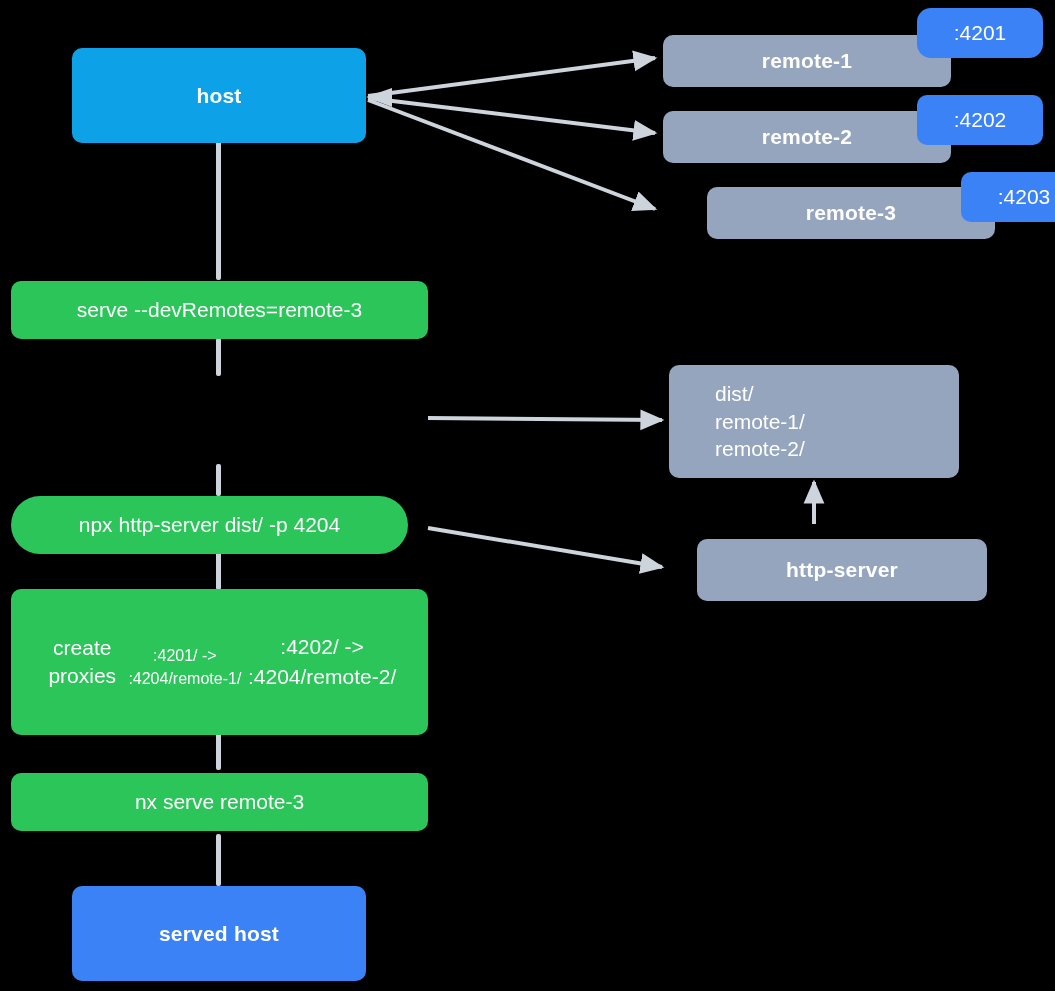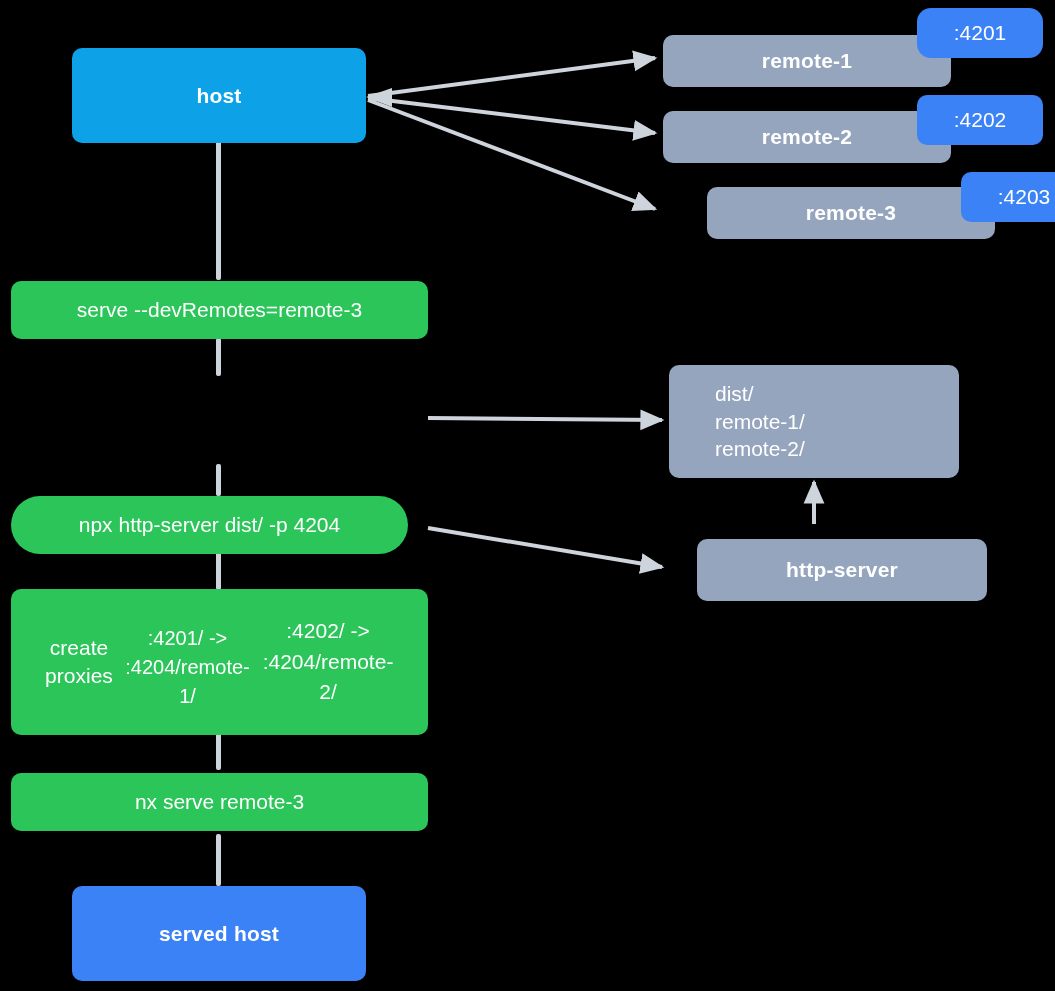--- a/index.html
+++ b/index.html
@@ -92,21 +92,21 @@
     z-index: 2;
   }
   .edge-path {
     stroke: #ced4dc;
     stroke-width: 4;
     fill: none;
   }
   .proxy-lines {
     display: block;
     margin-top: 10px;
-    font-size: 20px;
+    font-size: 16px;
     line-height: 1.45;
   }
   .title-line { display:block; }
 </style>
 </head>
 <body>
 
 <div id="canvas">
 
   <div class="vline" style="left:216px; top:140px; height:140px;"></div>

